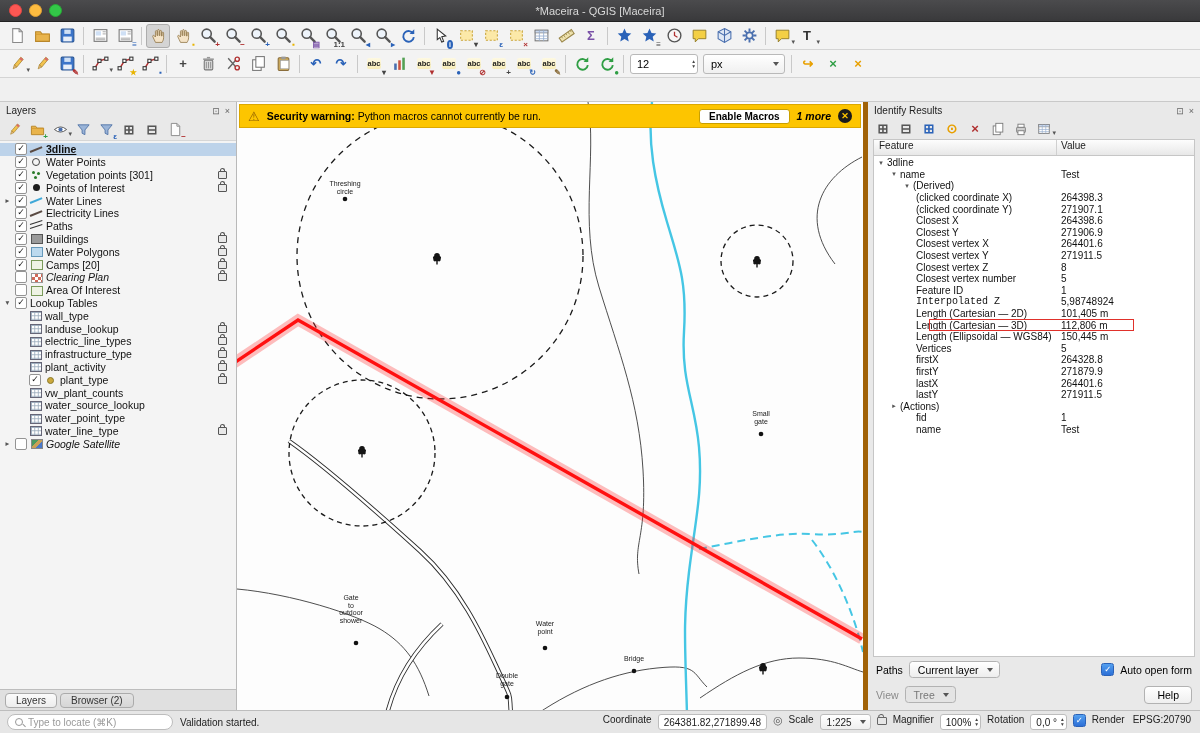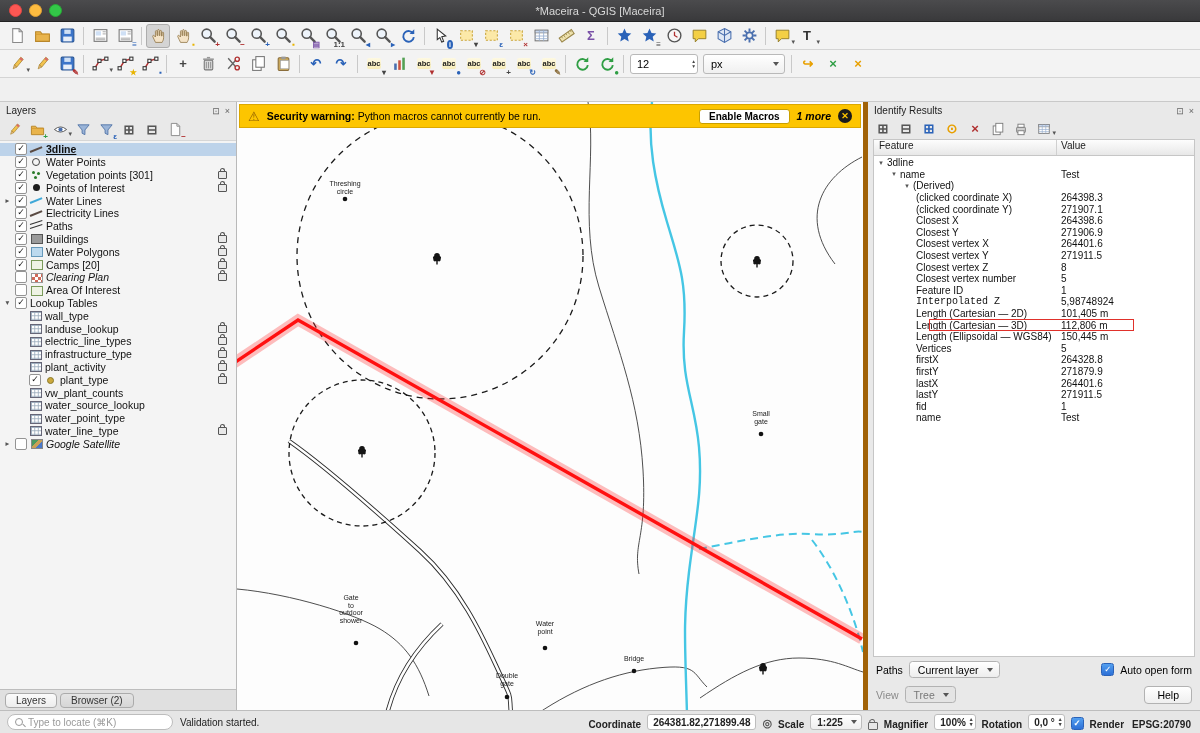--- a/index.html
+++ b/index.html
@@ -109,21 +109,21 @@
   .btn{background:linear-gradient(#fff,#efefef);border:1px solid #b2b2b2;border-radius:4px;padding:2px 12px;font-size:10.5px;}
 
   
   .statusbar{height:22px;flex:none;background:#e6e6e6;border-top:1px solid #bdbdbd;display:flex;align-items:center;font-size:10px;color:#222;gap:7px;padding:0 7px;}
   .locator{width:150px;height:14px;background:#fff;border:1px solid #bdbdbd;border-radius:8px;display:flex;align-items:center;gap:5px;padding:0 7px;color:#999;flex:none;}
   .sb-mag{width:6px;height:6px;border:1.4px solid #999;border-radius:50%;position:relative;flex:none;}
   .sb-mag::after{content:"";position:absolute;width:4px;height:1.4px;background:#999;transform:rotate(45deg);right:-3.5px;bottom:-1.5px;}
   .sb-input{background:#fff;border:1px solid #bdbdbd;border-radius:3px;height:14px;display:flex;align-items:center;padding:0 5px;font-size:10px;}
   .sb-spin{background:#fff;border:1px solid #bdbdbd;border-radius:3px;height:14px;display:flex;align-items:center;padding:0 2px 0 5px;font-size:10px;gap:4px;}
   .sb-combo{background:linear-gradient(#fff,#efefef);border:1px solid #bdbdbd;border-radius:3px;height:14px;display:flex;align-items:center;padding:0 4px 0 6px;font-size:10px;gap:8px;}
-  .sb-right{margin-left:auto;display:flex;align-items:flex-end;gap:6px;font-weight:bold;}
+  .sb-right{margin-left:auto;display:flex;align-items:flex-start;gap:6px;}
   .sb-ic{font-size:11px;color:#555;}
   .slock{width:8px;height:6px;border:1px solid #666;border-radius:1px;position:relative;margin-top:3px;}
   .slock::before{content:"";position:absolute;top:-4px;left:0.5px;width:4px;height:3px;border:1px solid #666;border-bottom:none;border-radius:3px 3px 0 0;transform:rotate(-12deg);}
   .crs{font-size:10px;color:#222;padding:0 2px;}
 </style>
 </head>
 <body>
 
 <svg width="0" height="0" style="position:absolute" aria-hidden="true">
   <defs>
@@ -998,20 +998,27 @@
               <span class="f" style="padding-left: 42px;">
                 <span>lastX</span>
               </span>
               <span class="v">264401.6</span>
             </div>
             <div class="id-row">
               <span class="f" style="padding-left: 42px;">
                 <span>lastY</span>
               </span>
               <span class="v">271911.5</span>
+            </div>
+            <div class="id-row">
+              <span class="f" style="padding-left: 16px;">
+                <span class="ex2">▸</span>
+                <span>(Actions)</span>
+              </span>
+              <span class="v"></span>
             </div>
             <div class="id-row">
               <span class="f" style="padding-left: 42px;">
                 <span>fid</span>
               </span>
               <span class="v">1</span>
             </div>
             <div class="id-row">
               <span class="f" style="padding-left: 42px;">
                 <span>name</span>

